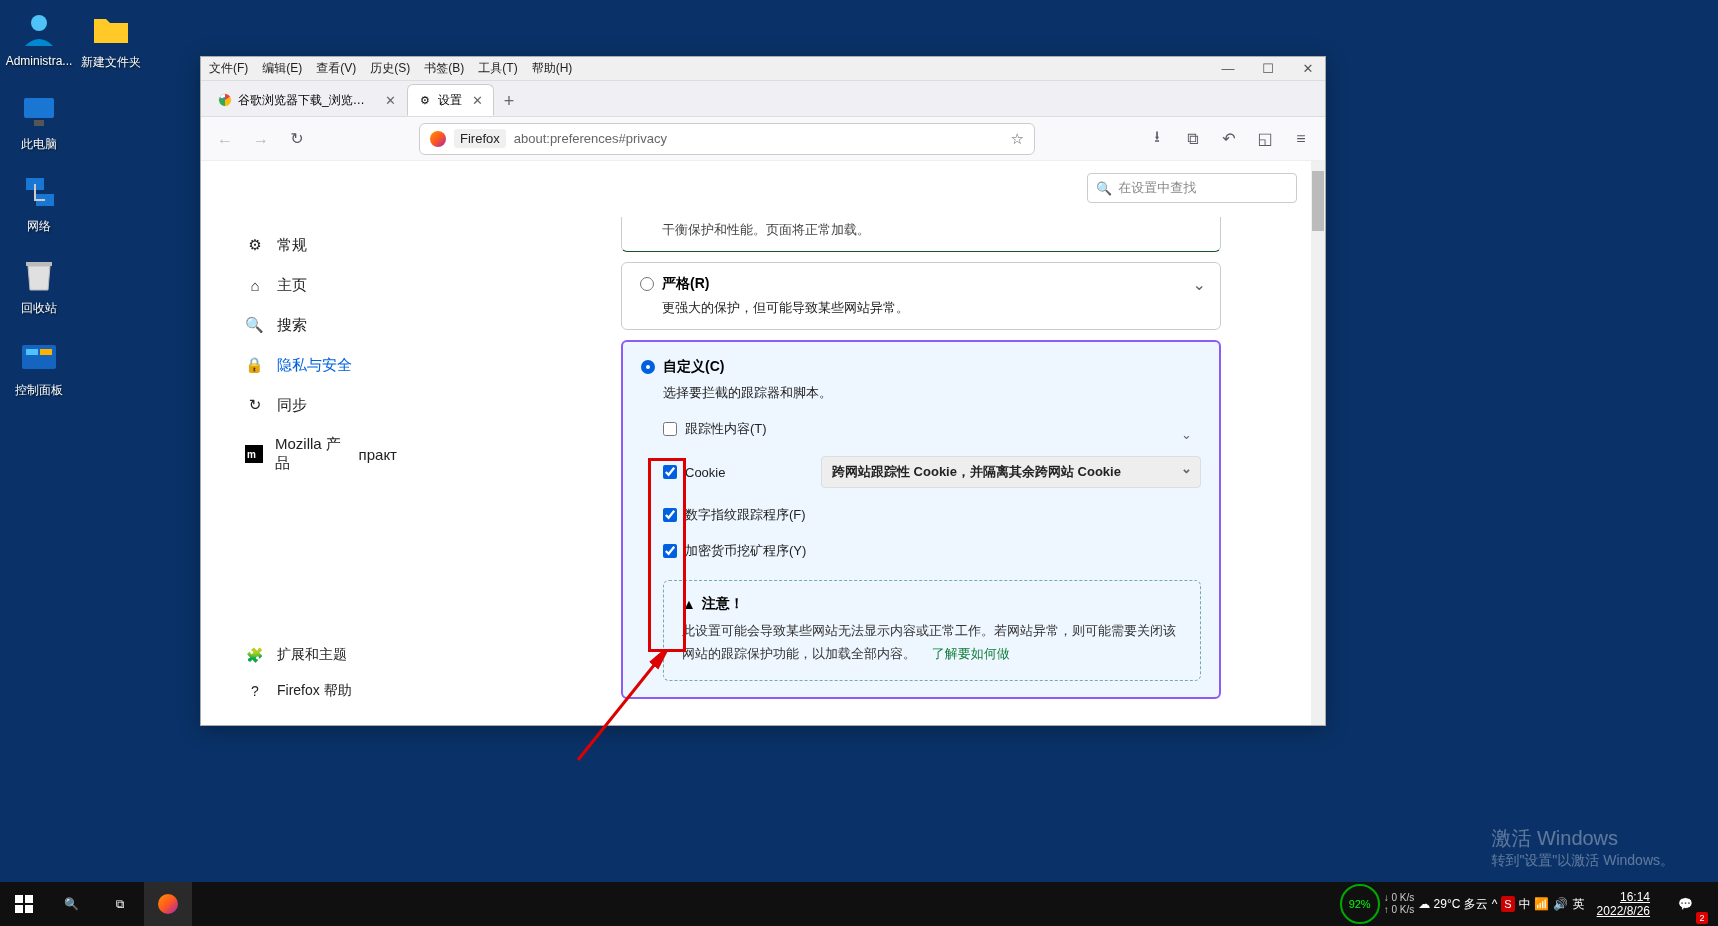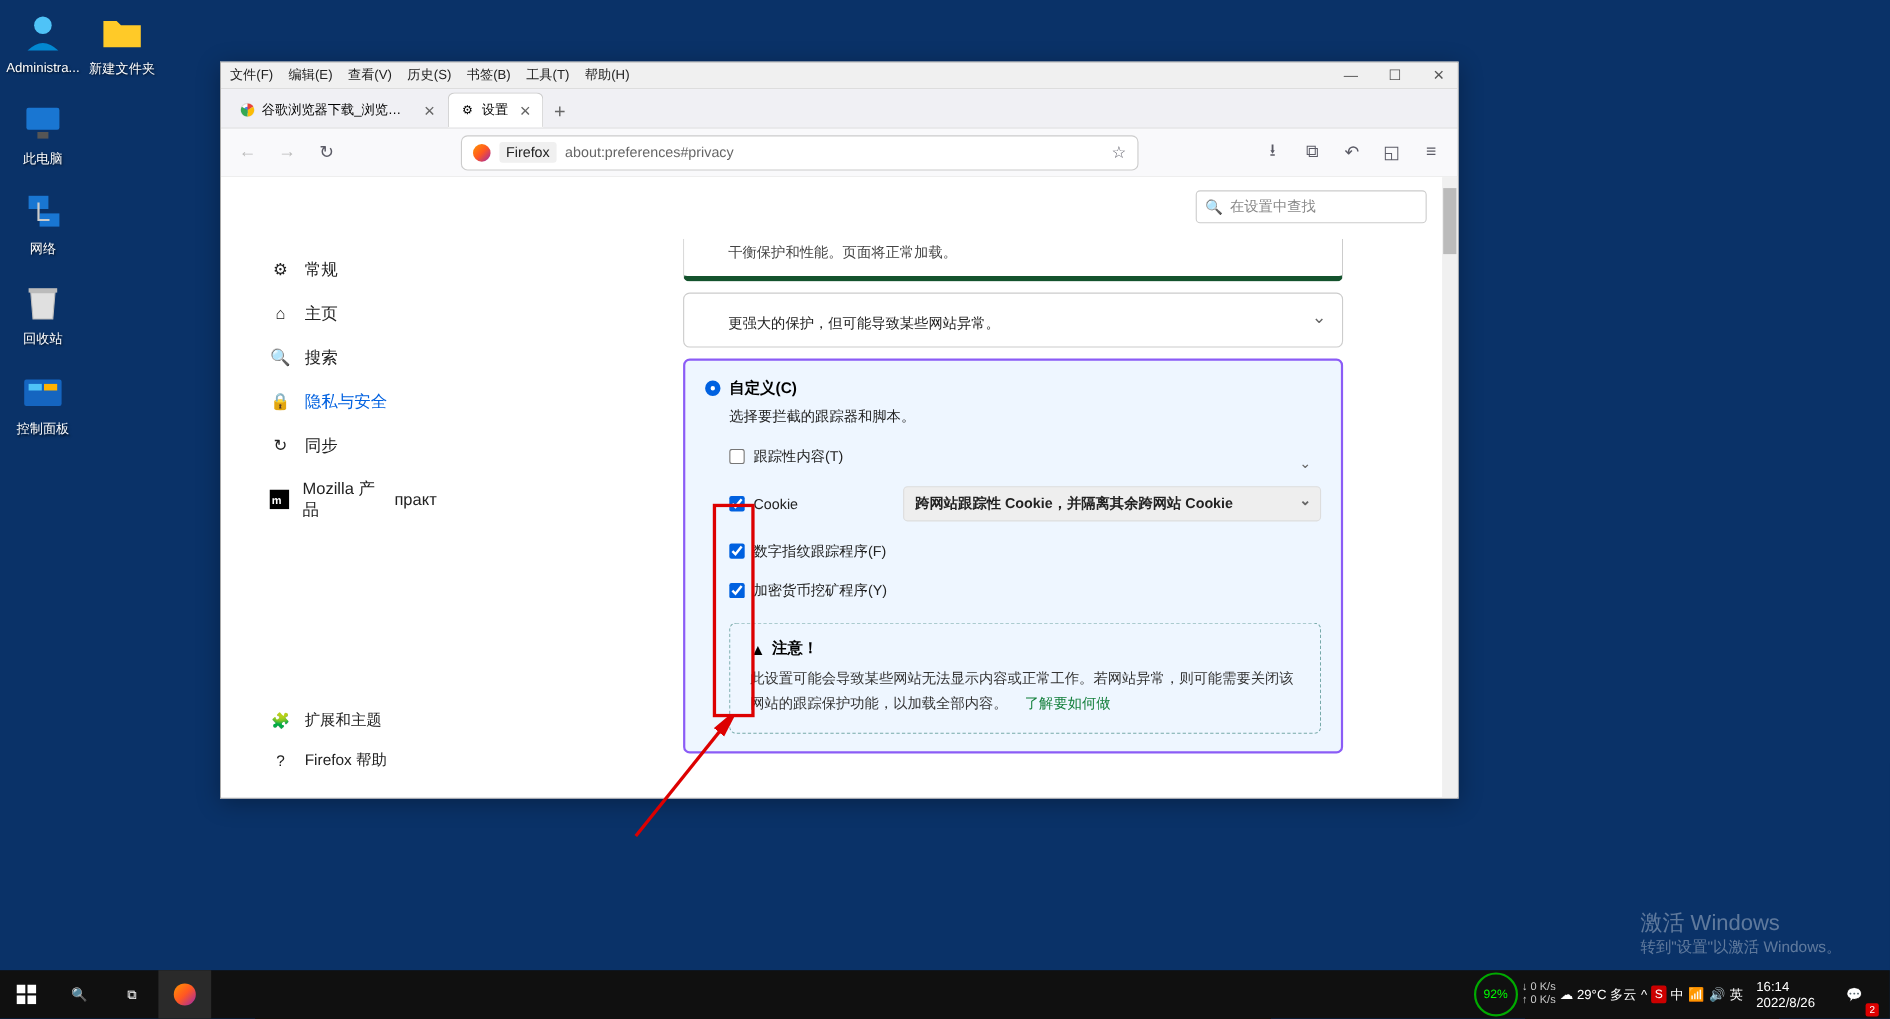--- a/index.html
+++ b/index.html
@@ -42,21 +42,21 @@
 .sidebar-item.active { color: #0061e0; }
 .sidebar-item .s-icon { width: 20px; height: 20px; display: flex; align-items: center; justify-content: center; }
 .sidebar-bottom { position: absolute; bottom: 16px; left: 30px; }
 .sidebar-bottom .sidebar-item { font-size: 14px; padding: 8px 14px; }
 
 .main-settings { flex: 1; padding: 0 0 0 10px; position: relative; overflow-y: auto; }
 .search-box { position: absolute; right: 28px; top: 12px; width: 210px; height: 30px; border: 1px solid #ccc; border-radius: 4px; display: flex; align-items: center; padding: 0 8px; gap: 6px; font-size: 13px; color: #888; }
 
 .setting-body { padding-top: 56px; width: 600px; margin-left: 200px; }
 .setting-card { border: 1px solid #ccc; border-radius: 6px; padding: 12px 18px; margin-bottom: 10px; position: relative; }
-.setting-card.partial-top { border-bottom: 5px solid #14532d; border-radius: 0 0 6px 6px; border-top: none; padding-top:4px; }
+.setting-card.partial-top { border-bottom: 1px solid #14532d; border-radius: 0 0 6px 6px; border-top: none; padding-top:4px; }
 .setting-card .chev { position: absolute; right: 14px; top: 12px; color: #666; }
 .radio-row { display: flex; align-items: center; gap: 8px; font-size: 14px; }
 .radio-row input[type=radio] { width: 14px; height: 14px; }
 .desc { font-size: 13px; color: #222; margin-top: 6px; margin-left: 22px; }
 .partial-text { font-size: 13px; color: #444; margin-left: 22px; }
 
 .custom-card { border: 2px solid #8b5cf6; border-radius: 6px; padding: 16px 18px 16px 18px; background: #eef6ff; }
 .custom-title { font-weight: 700; font-size: 14px; display: flex; align-items: center; gap: 8px; }
 .custom-title .radio-dot { width: 14px; height: 14px; border: 5px solid #0061e0; border-radius: 50%; background: #fff; }
 .custom-desc { font-size: 13px; color: #222; margin: 8px 0 14px 22px; }
@@ -78,21 +78,21 @@
 
 
 .watermark { position: absolute; right: 44px; bottom: 56px; color: rgba(255,255,255,0.35); font-size: 14px; text-align: left; }
 .watermark .big { font-size: 20px; }
 
 
 .taskbar { position: absolute; bottom: 0; left: 0; right: 0; height: 44px; background: #101010; display: flex; align-items: center; color: #fff; font-size: 12px; }
 .taskbar .tbtn { width: 48px; height: 44px; display: flex; align-items: center; justify-content: center; cursor: pointer; }
 .taskbar .tbtn.ff { background: #2a2a2a; }
 .taskbar .tray { margin-left: auto; display: flex; align-items: center; gap: 4px; padding-right: 8px; height: 100%; }
-.taskbar .clock { line-height: 1.2; padding: 0 8px; }
+.taskbar .clock { text-align: right; line-height: 1.2; padding: 0 8px; text-decoration: underline; }
 .battery-circle { width: 40px; height: 40px; border-radius: 50%; border: 2px solid #0a0; display: flex; align-items: center; justify-content: center; font-size: 11px; color: #0f0; }
 .net-speed { font-size: 10px; color: #ccc; line-height: 1.2; }
 .notif-badge { position: relative; }
 .notif-badge::after { content: "2"; position: absolute; bottom: 2px; right: 2px; background: #d00; color:#fff; font-size:9px; width:12px; height:12px; border-radius:2px; display:flex;align-items:center;justify-content:center; }
 </style>
 </head>
 <body>
 
 <div class="desktop">
 
@@ -254,20 +254,24 @@
           <span>🔍</span>
           <span>在设置中查找</span>
         </div>
 
         <div class="setting-body">
           <div class="setting-card partial-top">
             <div class="partial-text">干衡保护和性能。页面将正常加载。</div>
           </div>
 
           <div class="setting-card">
+            <div class="radio-row">
+              <input type="radio" style="">
+              <strong>严格(R)</strong>
+            </div>
             <div class="desc">更强大的保护，但可能导致某些网站异常。</div>
             <span class="chev">⌄</span>
           </div>
 
           <div class="custom-card">
             <div class="custom-title">
               <span class="radio-dot"></span>
               <span>自定义(C)</span>
             </div>
             <div class="custom-desc">选择要拦截的跟踪器和脚本。</div>

